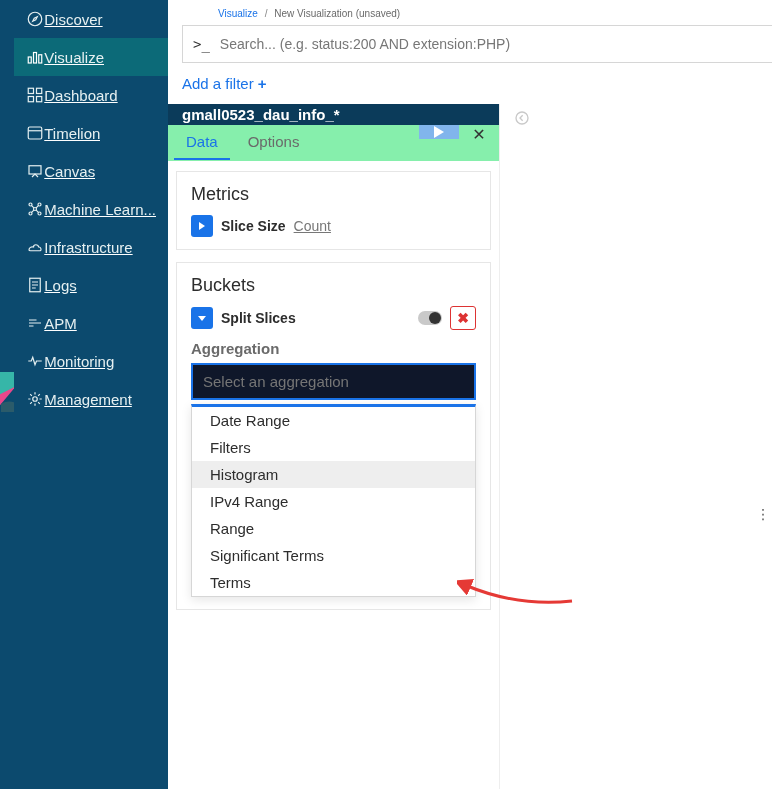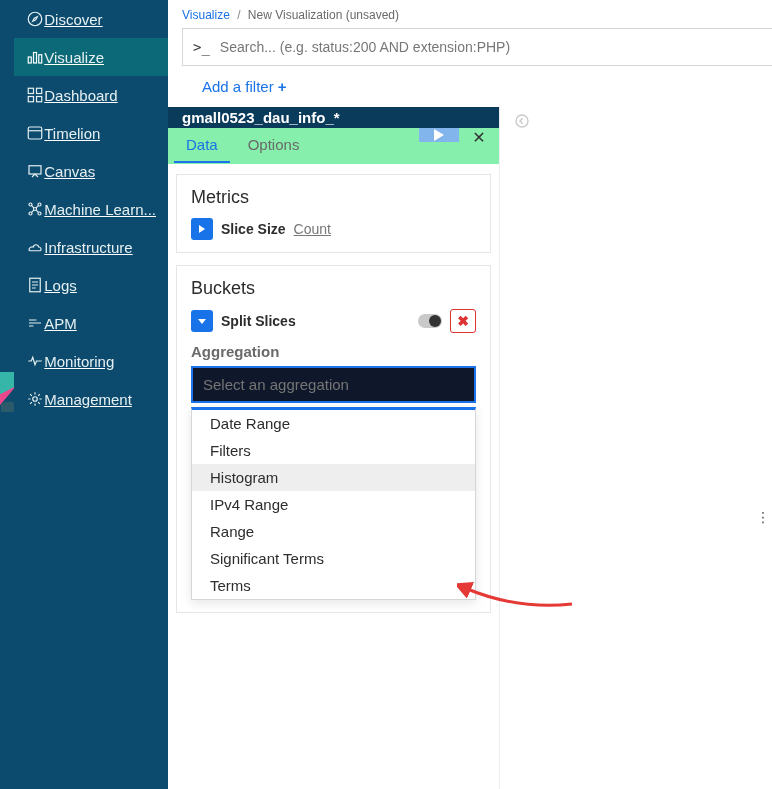--- a/index.html
+++ b/index.html
@@ -54,22 +54,23 @@
   }
   .nav-item.active { background: #0C6A78; }
   .nav-item .icon { width: 18px; height: 18px; flex-shrink: 0; display: flex; align-items:center; justify-content:center; }
   .nav-item .label { font-size: 15px; white-space: nowrap; overflow: hidden; text-overflow: ellipsis; }
 
   
   .main { flex: 1; display: flex; flex-direction: column; min-width: 0; }
 
   .crumbs {
     padding: 8px 14px 4px;
-    font-size: 12px;
+    font-size: 10px;
     color: #6A6A6A;
+    margin-left: 36px;
   }
   .crumbs a { color: #1A73E8; text-decoration: none; }
   .crumbs .sep { color: #888; padding: 0 4px; }
 
   .searchbar {
     margin: 2px 0 0 14px;
     border: 1px solid #D6D6D6;
     border-right: none;
     display: flex;
     align-items: center;
@@ -94,21 +95,20 @@
   .filterbar {
     padding: 12px 14px;
   }
   .add-filter {
     color: #1A73E8;
     font-size: 15px;
     cursor: pointer;
     display: inline-flex;
     align-items: flex-start;
     gap: 4px;
-    margin-left: 20px;
   }
 
   .work {
     display: flex;
     flex: 1;
     min-height: 0;
   }
 
   
   .panel {

